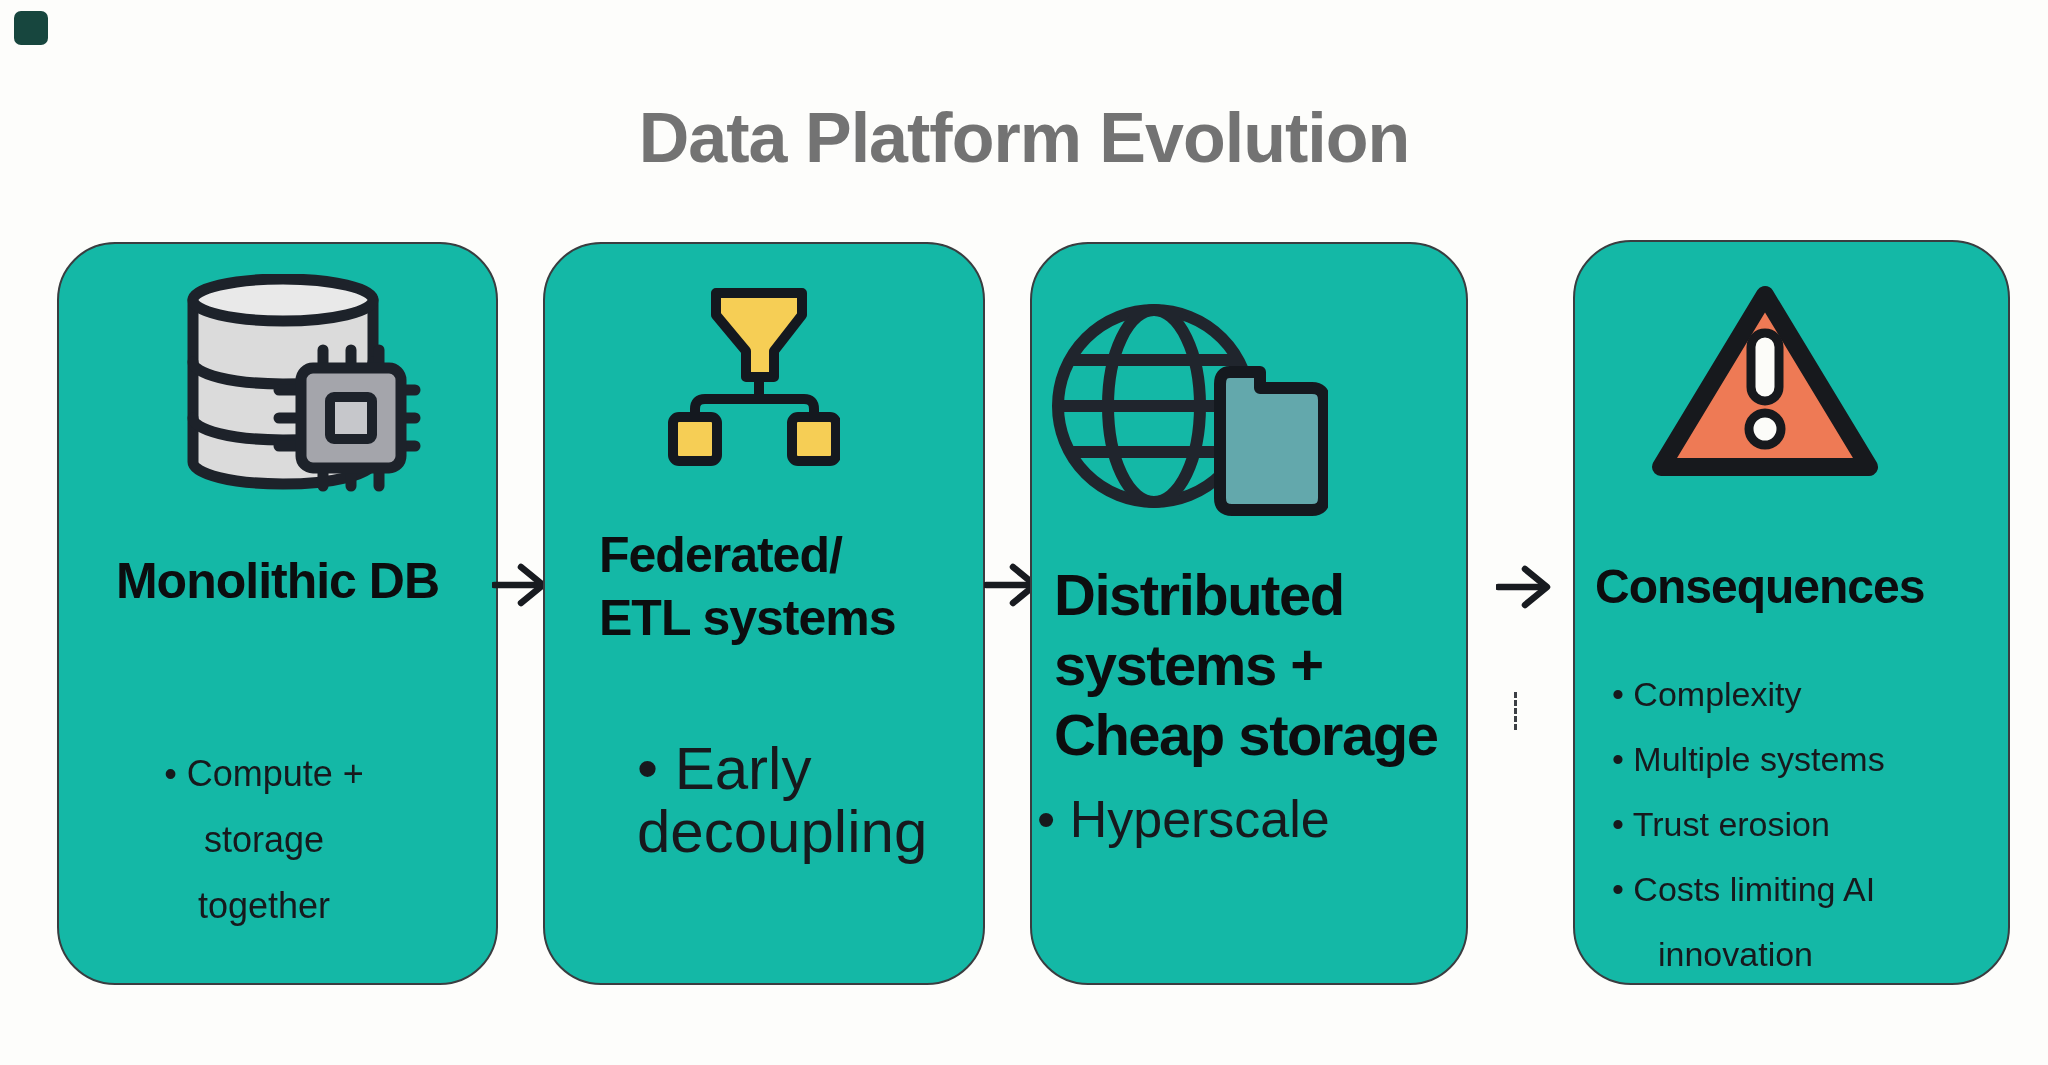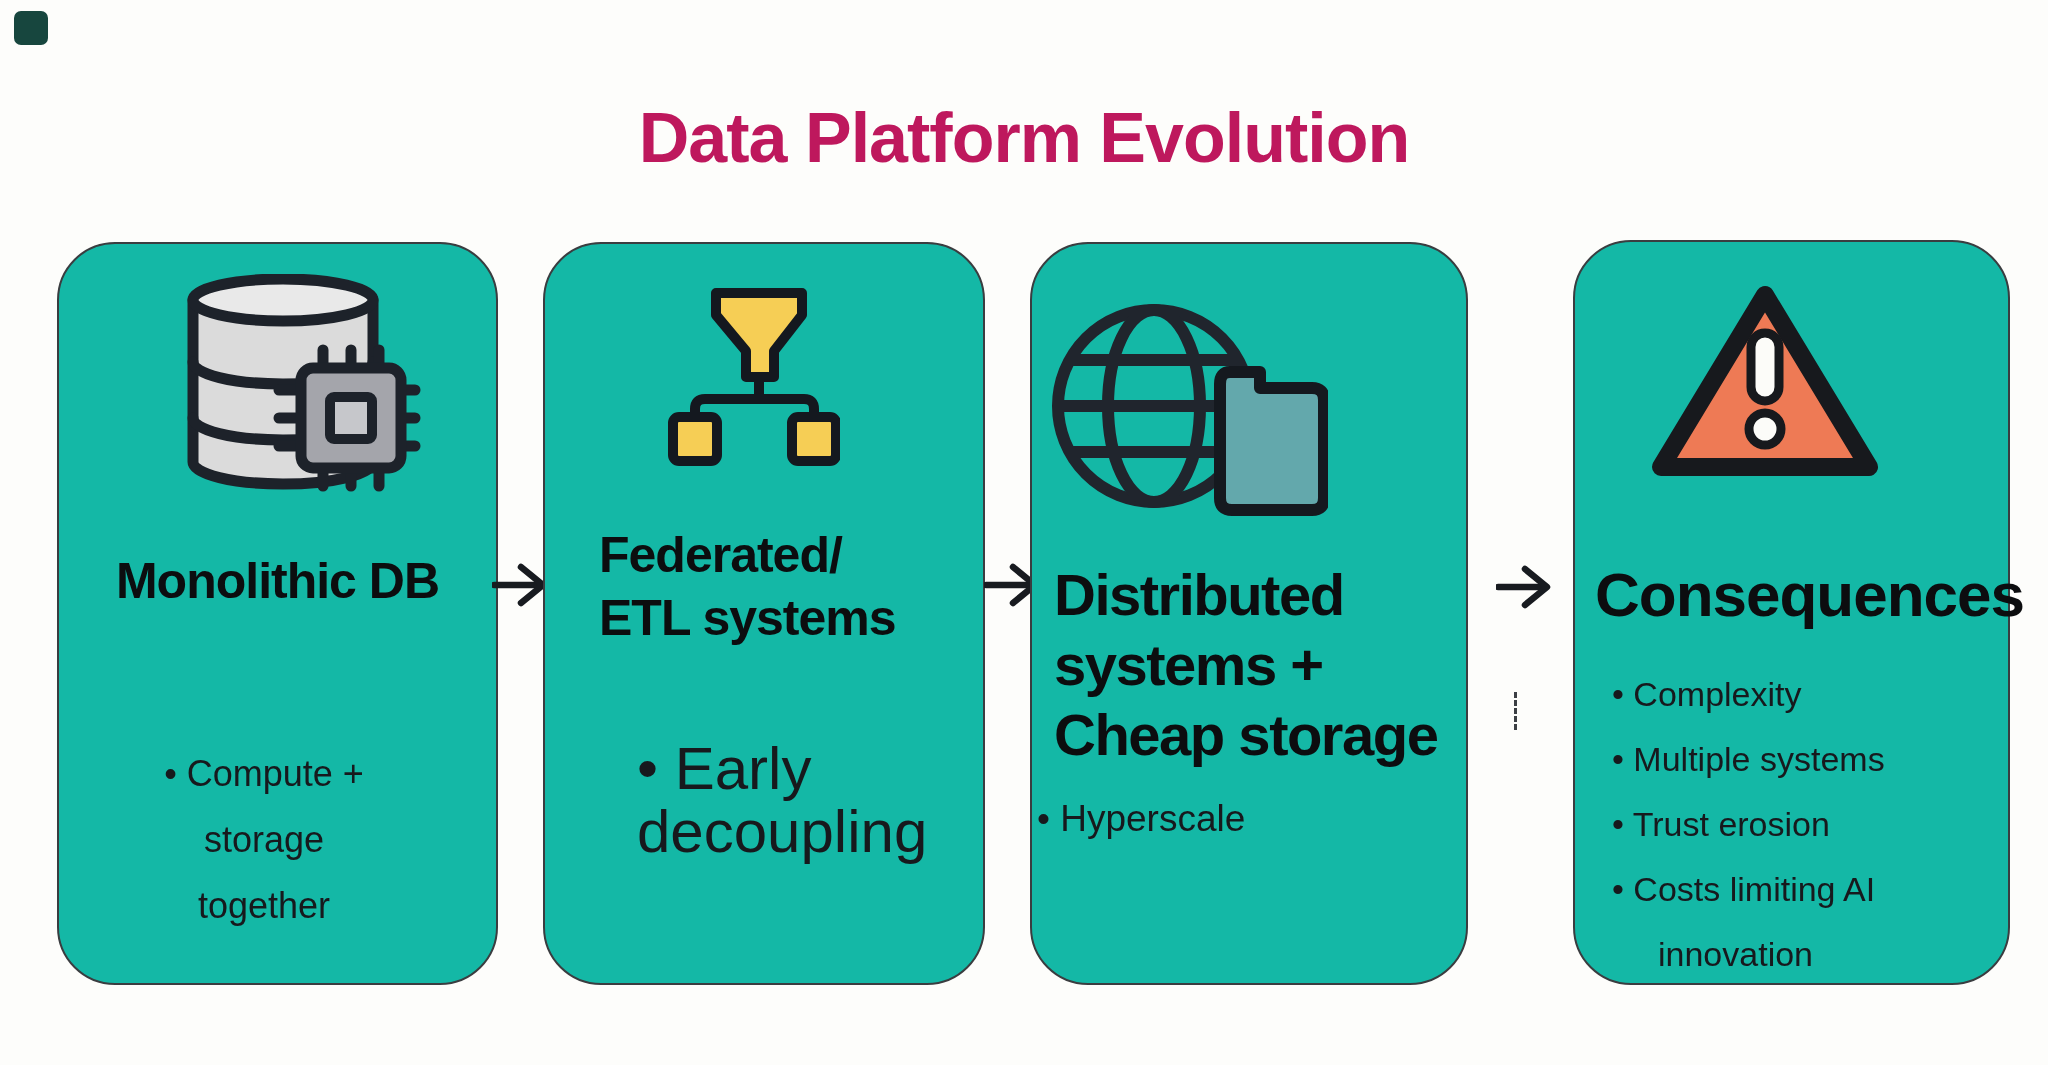--- a/index.html
+++ b/index.html
@@ -7,21 +7,21 @@
   .canvas{
     position:relative; width:2048px; height:1065px; overflow:hidden;
     background:#fdfdfb; font-family:"Liberation Sans", sans-serif; color:#121418;
   }
   .corner-mark{
     position:absolute; left:14px; top:11px; width:34px; height:34px;
     background:#17463e; border-radius:7px;
   }
   .page-title{
     position:absolute; left:0; top:98px; width:100%;
-    text-align:center; font-size:70px; font-weight:700; letter-spacing:-1px; color:#be185d;
+    text-align:center; font-size:70px; font-weight:700; letter-spacing:-1px; color:#737373;
   }
   .stage{
     position:absolute; background:#14b8a6;
     border:2.5px solid #3a3d40; border-radius:58px;
   }
   .s1{ left:57px;   top:242px; width:441px; height:743px; }
   .s2{ left:543px;  top:242px; width:442px; height:743px; }
   .s3{ left:1030px; top:242px; width:438px; height:743px; }
   .s4{ left:1573px; top:240px; width:437px; height:745px; }
 
@@ -31,26 +31,26 @@
   .s2 .icon{ left:115px; top:41px; width:180px; height:182px; }
   .s3 .icon{ left:20px;  top:54px; width:276px; height:218px; }
   .s4 .icon{ left:72px;  top:37px; width:236px; height:206px; }
 
   .stage-title{
     position:absolute; font-weight:700; letter-spacing:-1px; color:#0c0d0f;
   }
   .s1 .stage-title{ top:308px; left:0;   width:100%;  text-align:center; font-size:50px; }
   .s2 .stage-title{ top:280px; left:54px; width:345px; font-size:50px; line-height:63px; }
   .s3 .stage-title{ top:316px; left:22px; width:446px; font-size:58px; line-height:70px; letter-spacing:-1.5px; }
-  .s4 .stage-title{ top:317px; left:20px; width:400px; font-size:62px; }
+  .s4 .stage-title{ top:317px; left:20px; width:400px; font-size:48px; }
 
   .bullets{ position:absolute; color:#17191d; }
   .s1 .bullets{ top:497px; left:85px;  width:240px; text-align:center; font-size:36px; line-height:66px; }
   .s2 .bullets{ top:493px; left:92px;  width:240px; text-align:left; font-size:60px; line-height:63px; }
-  .s3 .bullets{ top:543px; left:5px;   width:425px; font-size:37px; line-height:64px; }
+  .s3 .bullets{ top:543px; left:5px;   width:425px; font-size:52px; line-height:64px; }
   .s4 .bullets{ top:420px; left:37px;  width:345px; font-size:34px; line-height:65px; }
   .bullet::before{ content:"• "; }
   .s4 .bullet{ padding-left:46px; text-indent:-46px; }
 
   .arrow{ position:absolute; width:58px; height:50px; }
   .arrow svg{ display:block; width:100%; height:100%; }
   .a1{ left:492px;  top:560px; }
   .a2{ left:984px;  top:560px; }
   .a3{ left:1496px; top:562px; }
 

